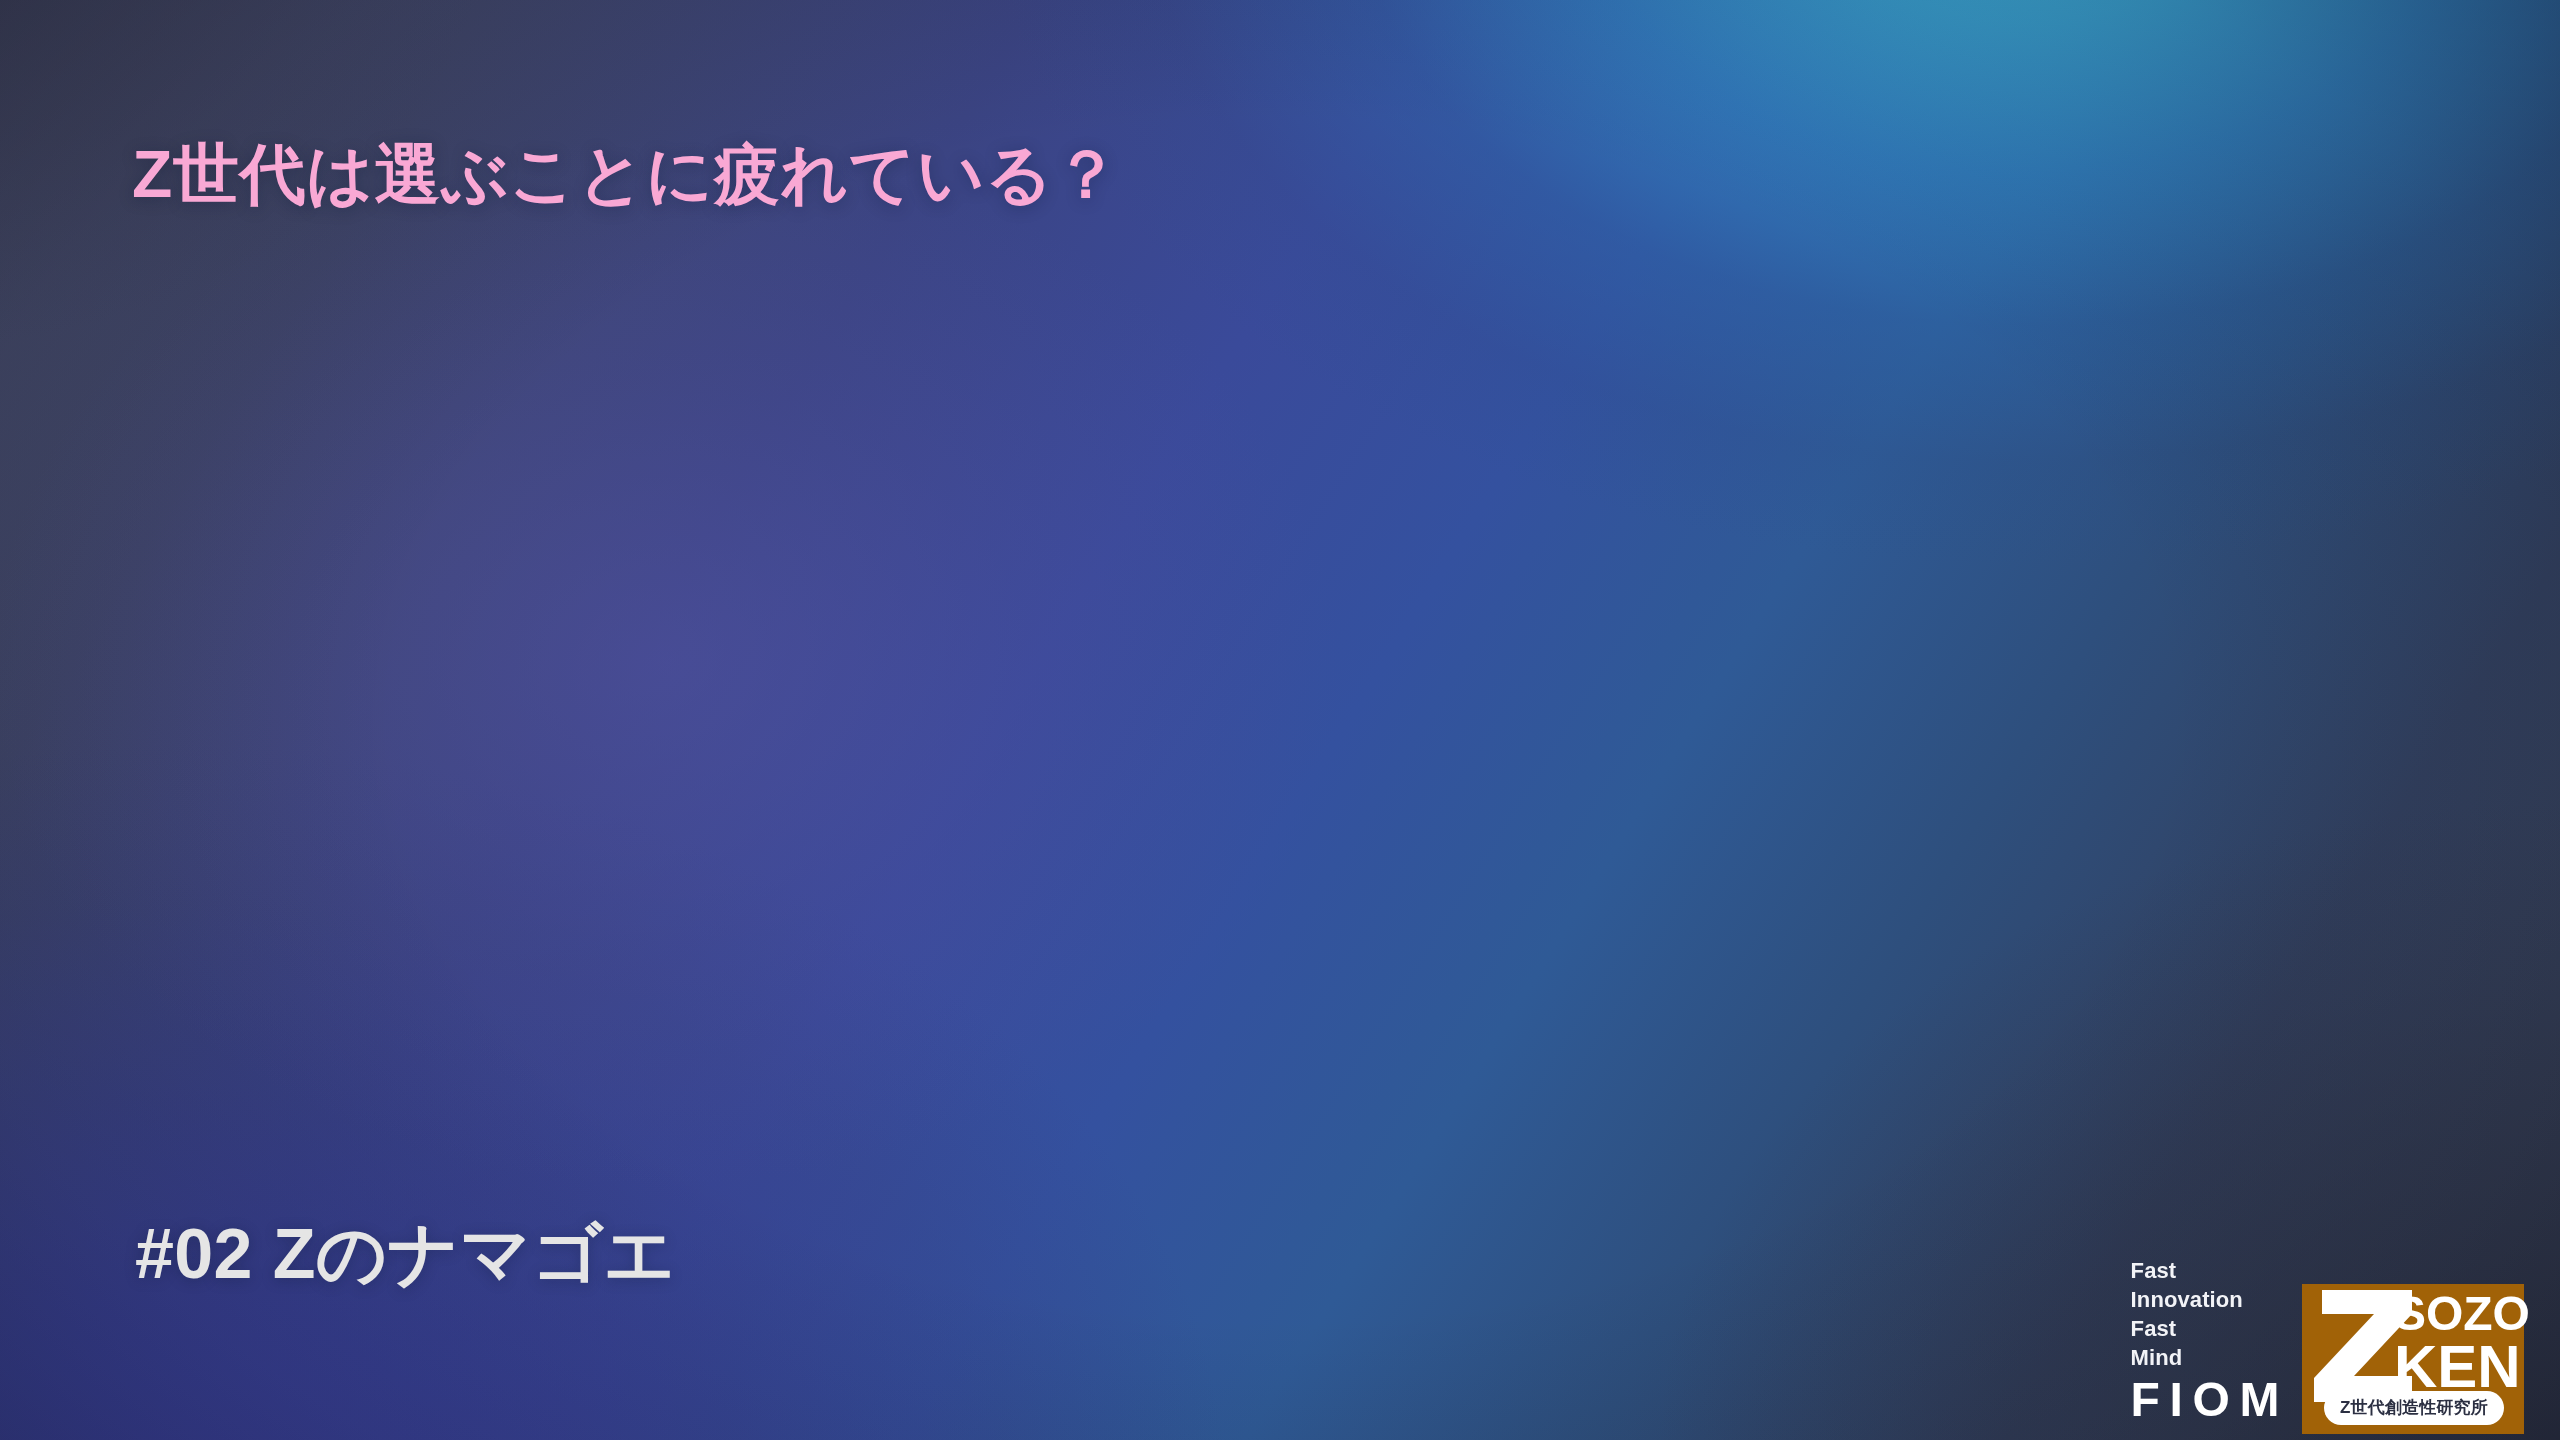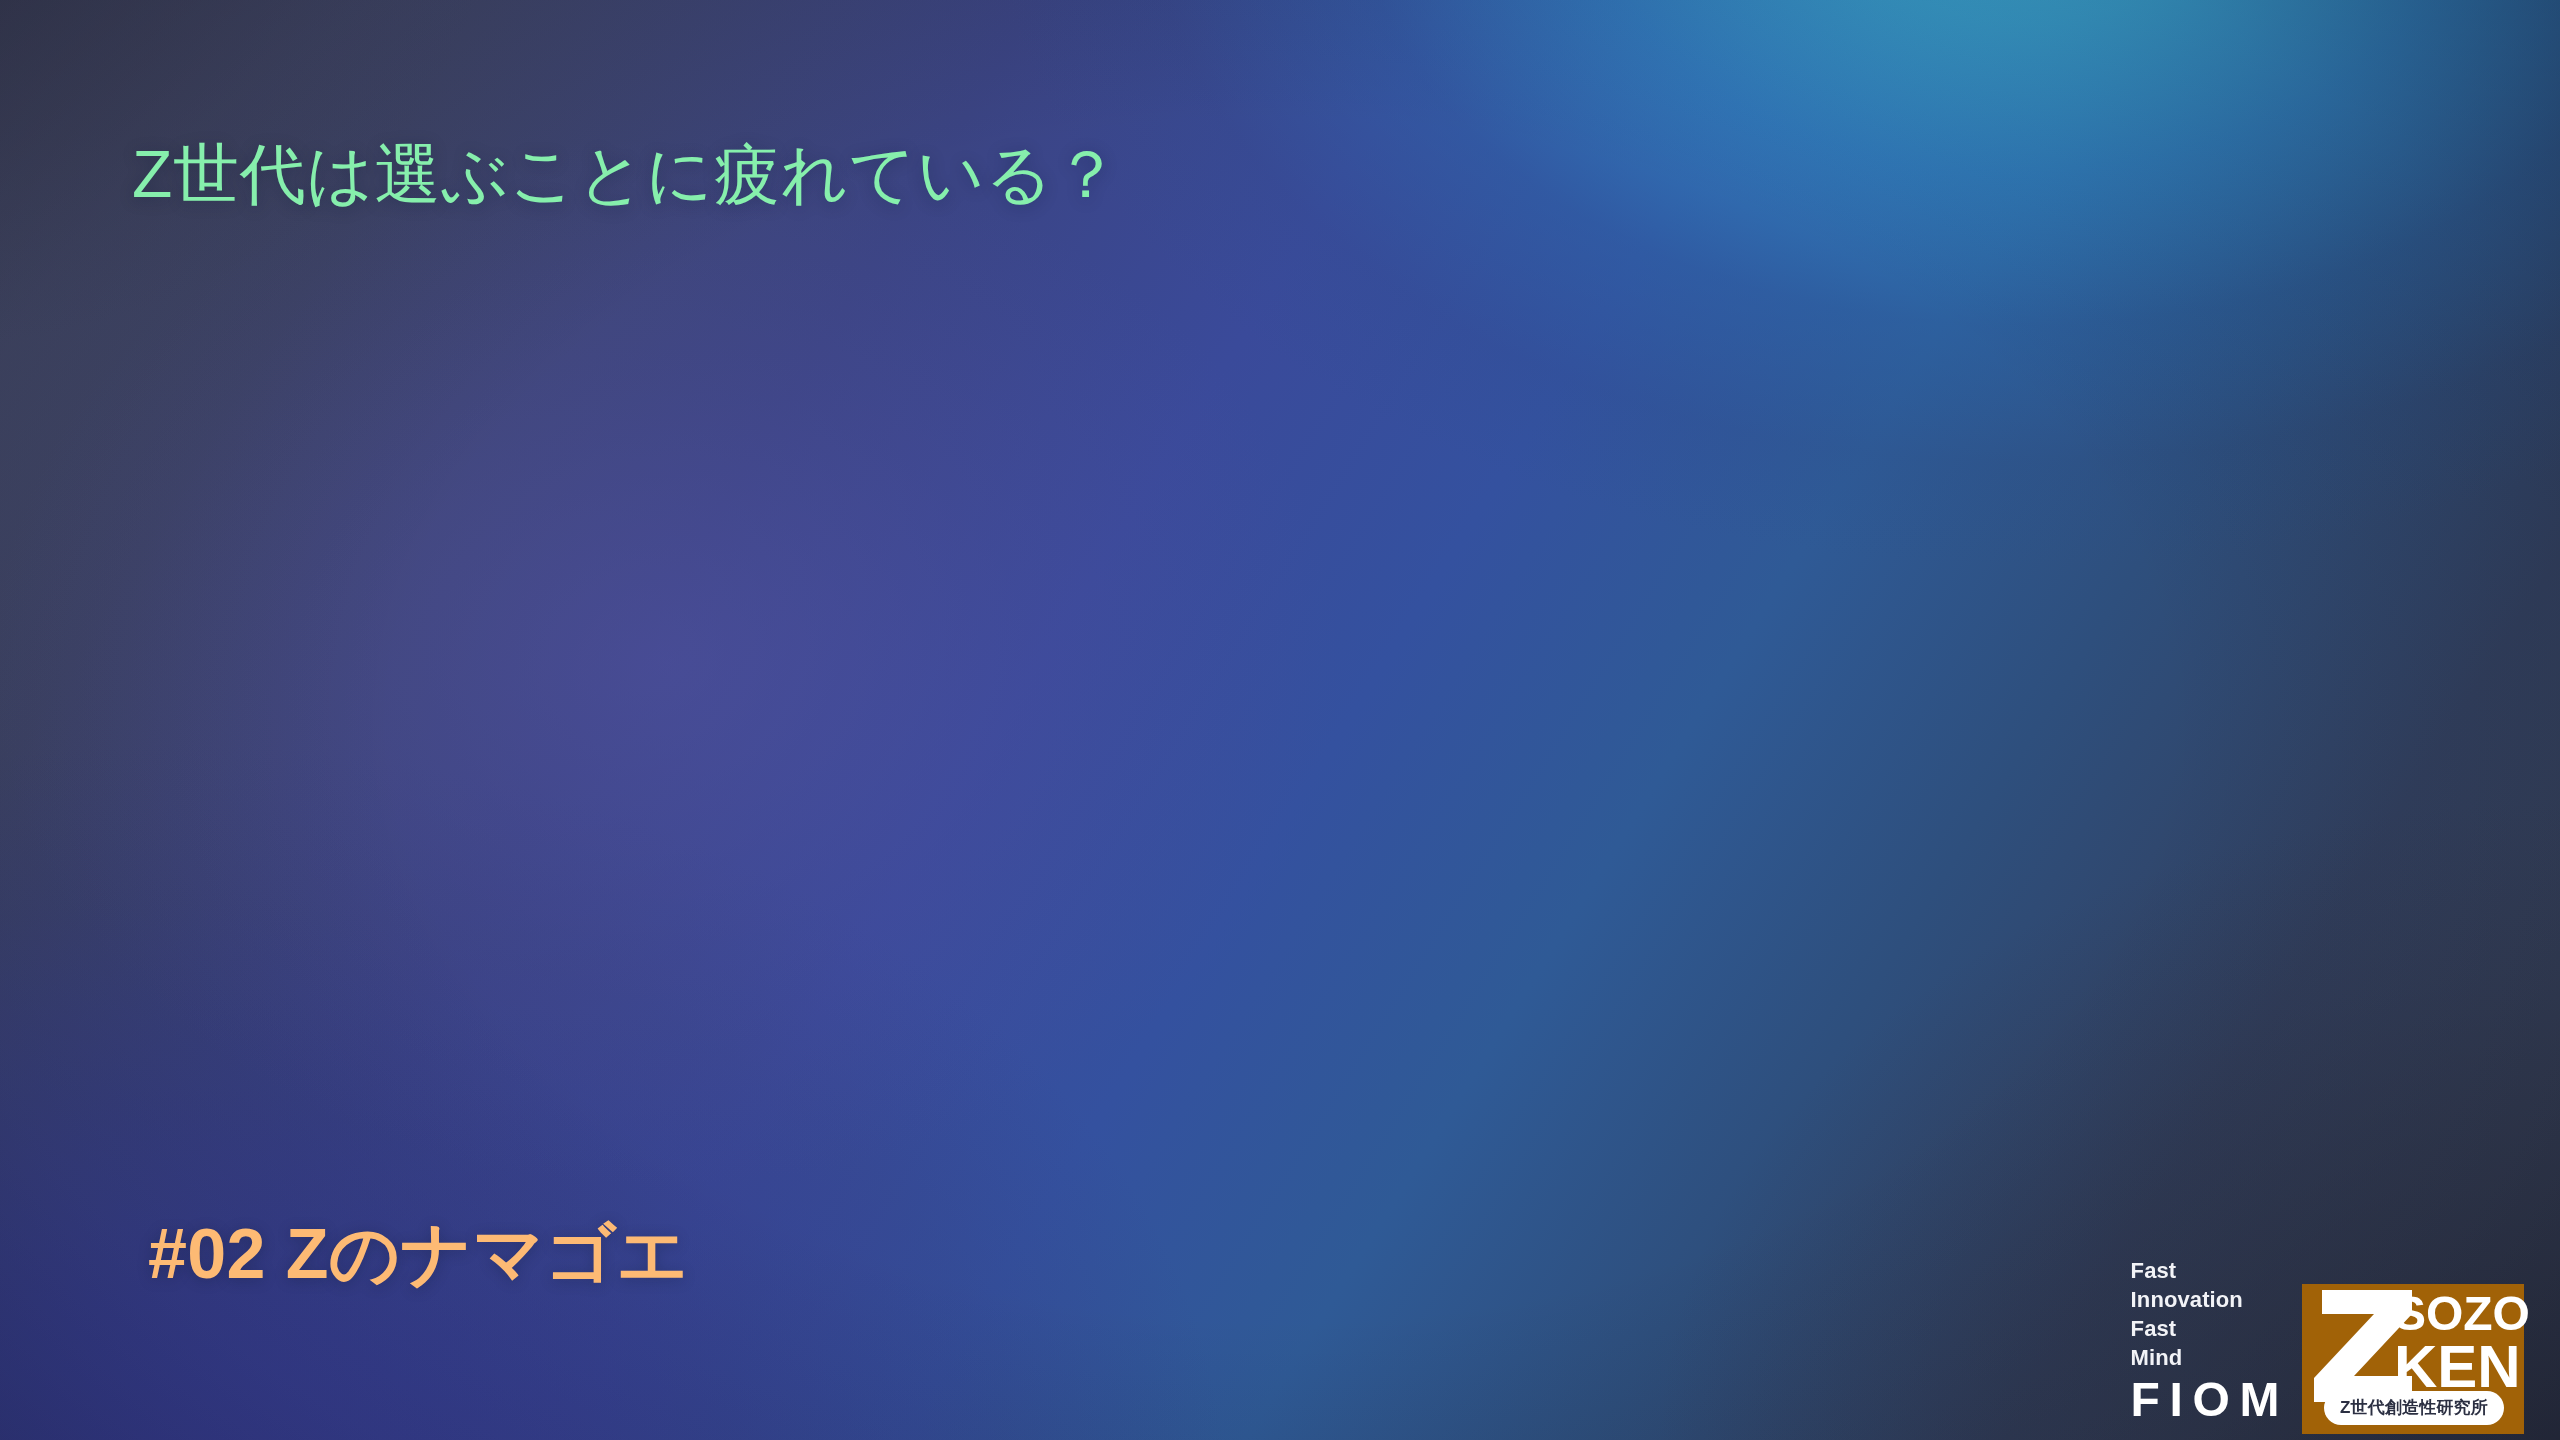--- a/index.html
+++ b/index.html
@@ -81,22 +81,22 @@
   .content {
     position: absolute;
     left: 0; top: 0;
     width: 100%; height: 100%;
   }
   .kicker {
     position: absolute;
     left: 132px;
     top: 138px;
     font-size: 66px;
-    font-weight: 400;
-    color: #86efac;
+    font-weight: 700;
+    color: #f9a8d4;
     letter-spacing: 0.01em;
     line-height: 1.1;
     white-space: nowrap;
     text-shadow: 0 2px 16px rgba(10,20,45,0.30);
   }
   .headline {
     position: absolute;
     left: 124px;
     top: 290px;
     width: 2380px;
@@ -106,25 +106,25 @@
     font-size: 178px;
     font-weight: 700;
     color: #ffffff;
     line-height: 1.015;
     letter-spacing: -0.008em;
     white-space: nowrap;
     text-shadow: 0 4px 26px rgba(8,18,42,0.26);
   }
   .caption {
     position: absolute;
-    left: 148px;
+    left: 135px;
     top: 1208px;
     font-size: 70px;
     font-weight: 700;
-    color: #fdba74;
+    color: #e5e5e5;
     letter-spacing: 0.005em;
     white-space: nowrap;
     text-shadow: 0 2px 14px rgba(10,20,45,0.28);
   }
 
   
   .logo-bar {
     position: absolute;
     right: 36px;
     bottom: 6px;

